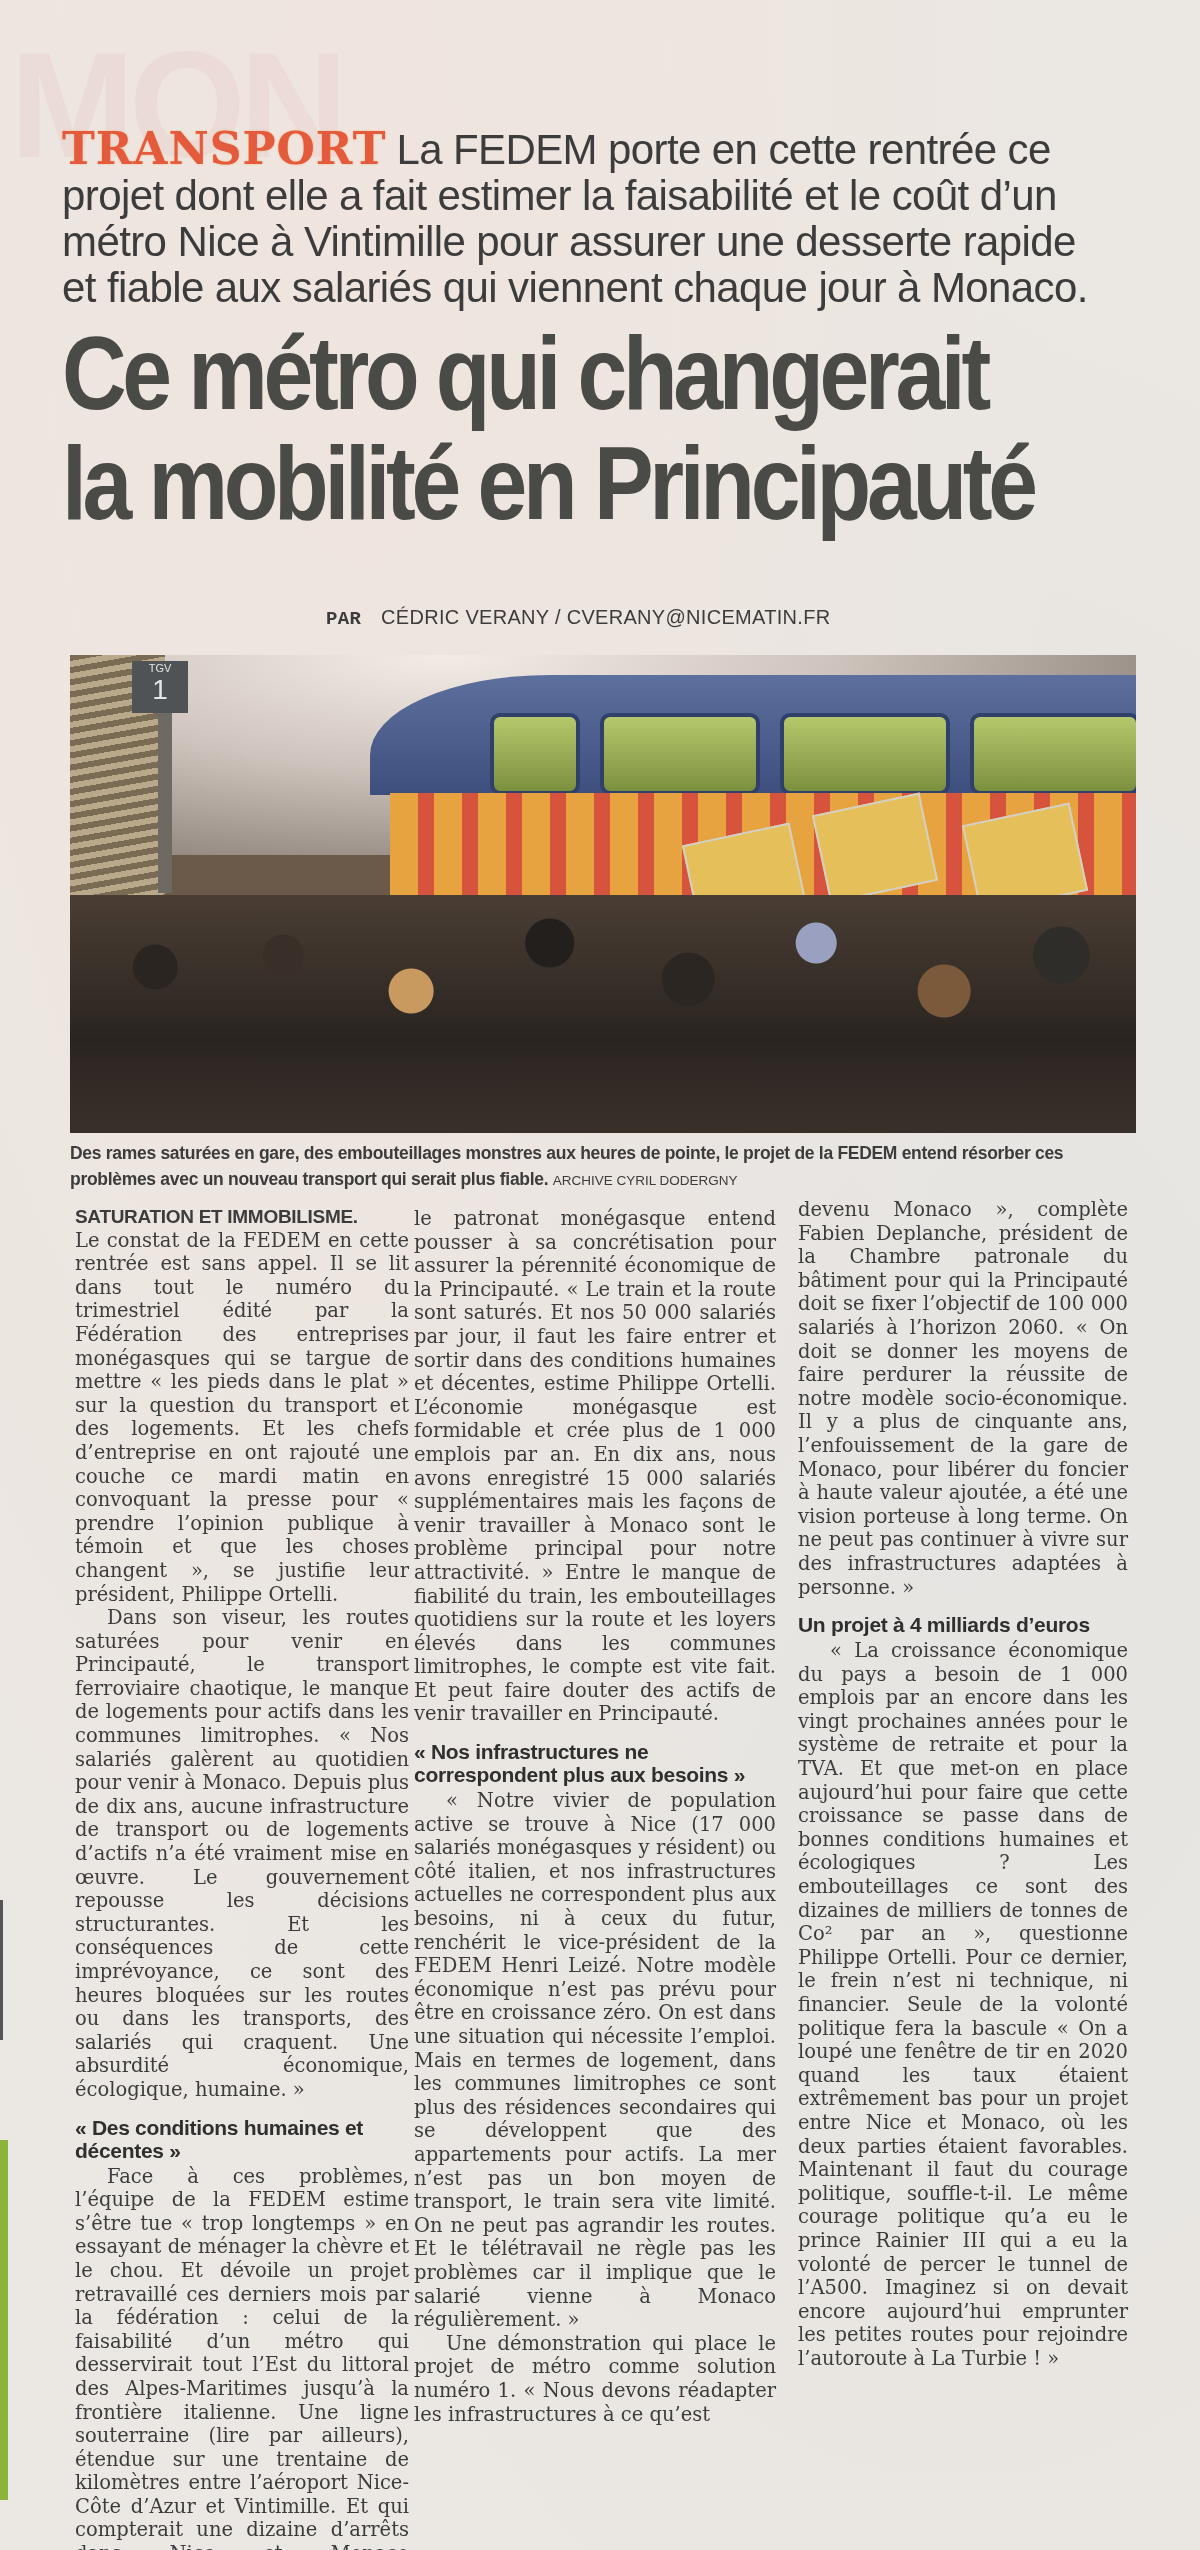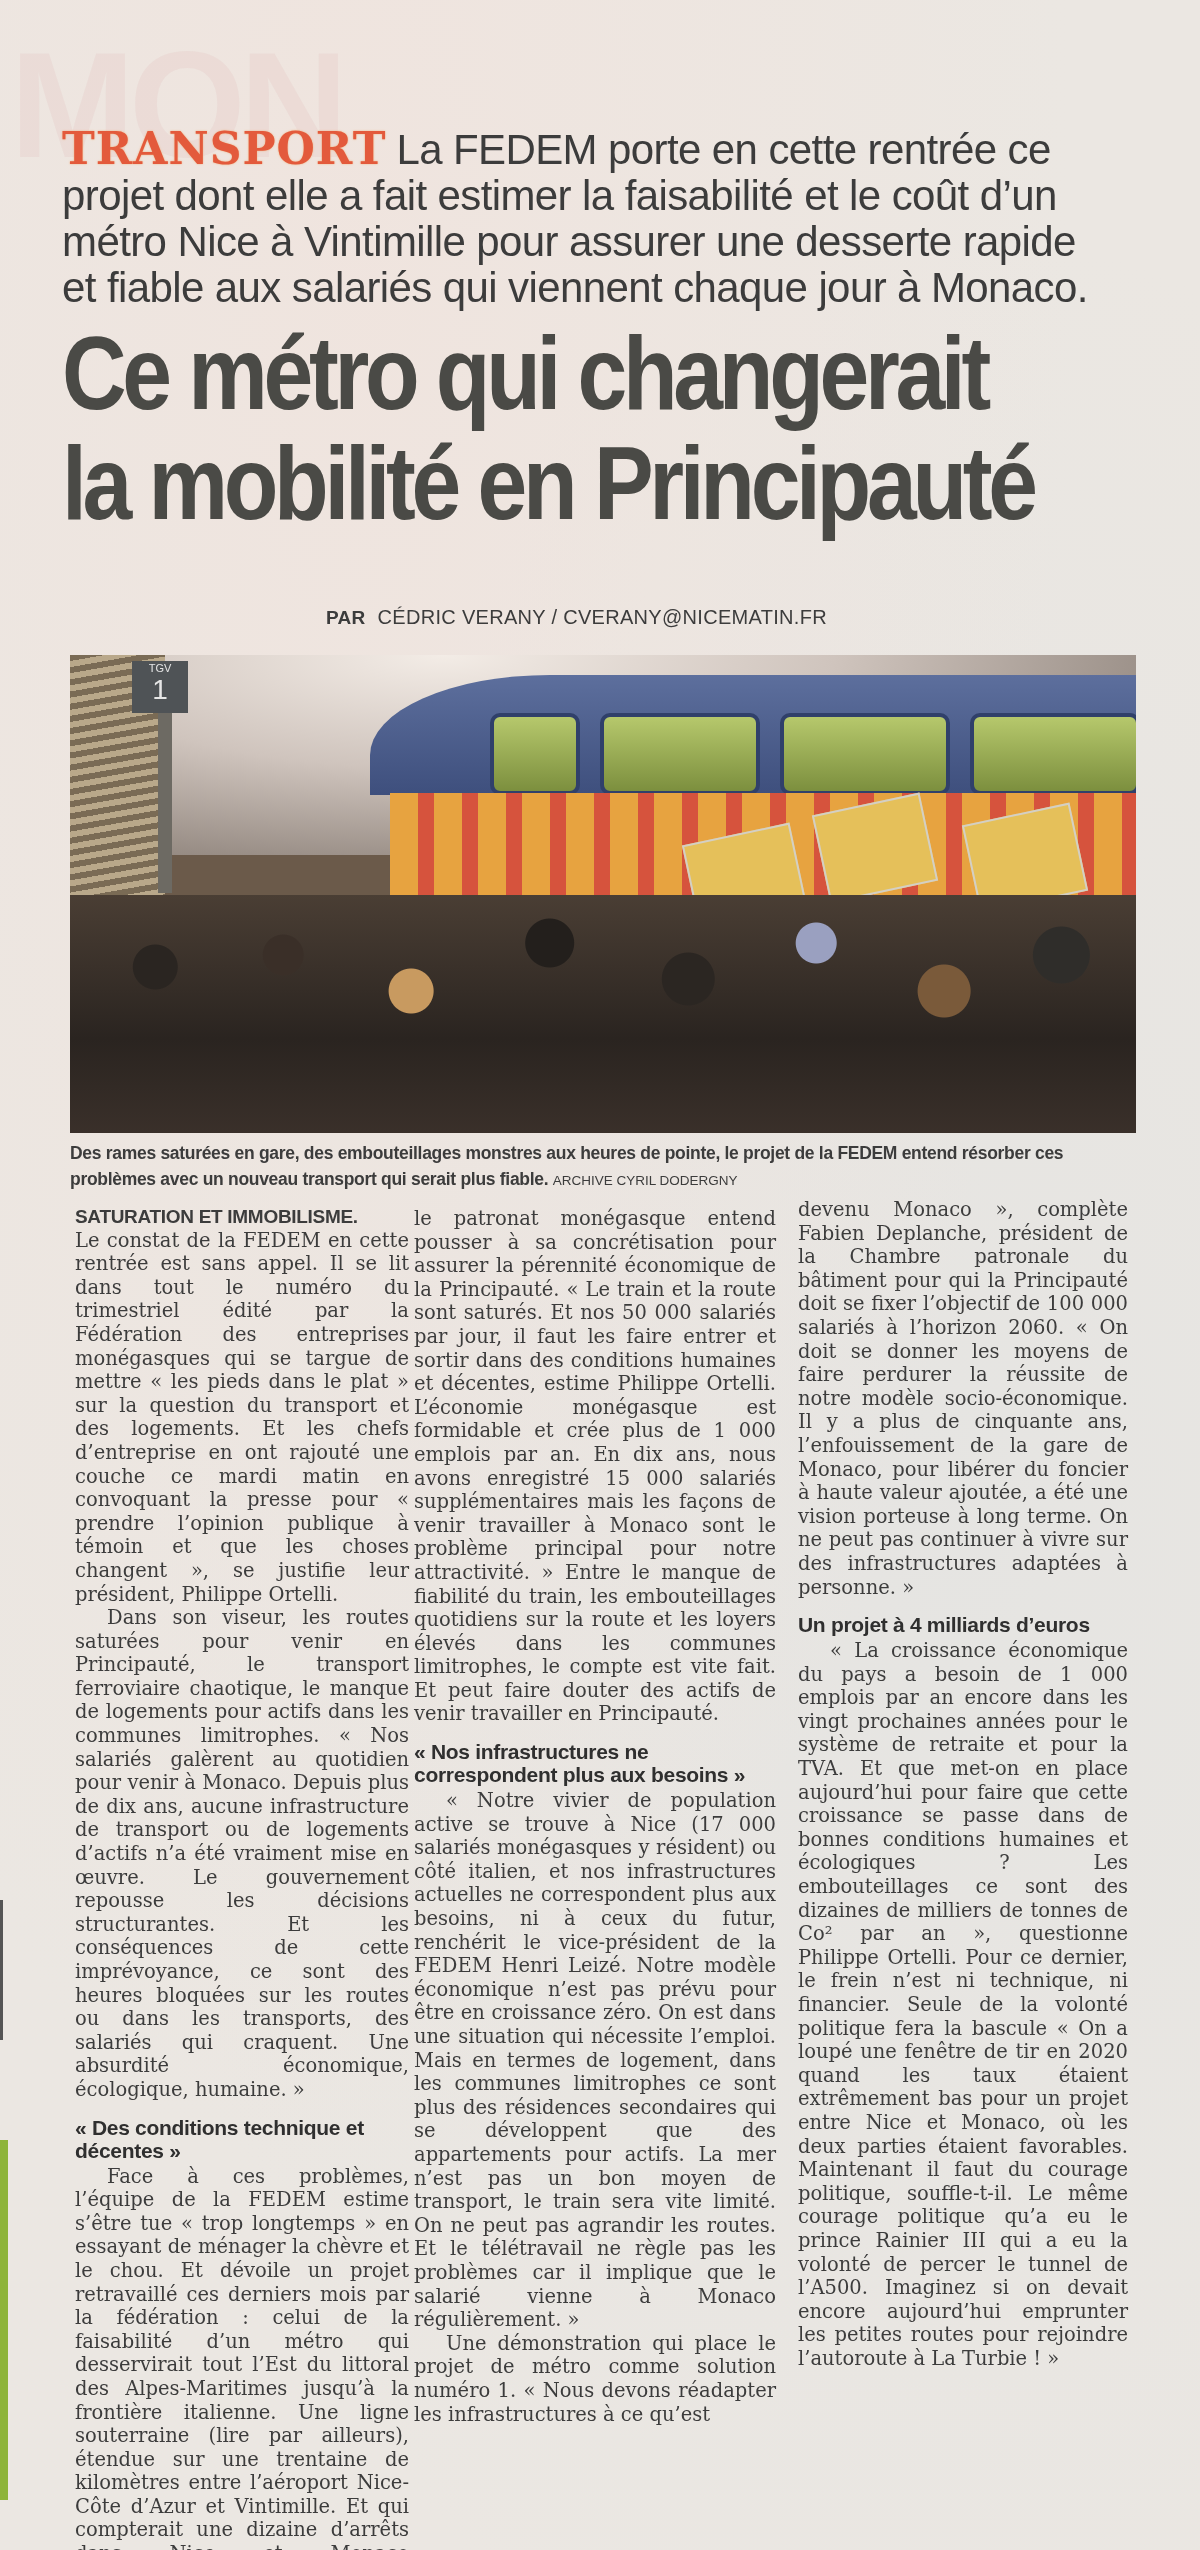--- a/index.html
+++ b/index.html
@@ -48,21 +48,21 @@
       font-family: "Liberation Sans", sans-serif; font-weight: 700;
       font-size: 104px; line-height: 110px; color: #4a4a46;
       letter-spacing: -5px; transform: scaleX(0.86); transform-origin: left top;
       white-space: nowrap;
     }
     .byline {
       position: absolute; left: 264px; top: 606px;
       font-family: "Liberation Sans", sans-serif; font-size: 20px; color: #3c3c3c;
       letter-spacing: 0.3px;
     }
-    .byline .par { font-family: Liberation Sans, sans-serif; font-weight: 900; font-size: 19px; margin-right: 12px; }
+    .byline .par { font-family: Liberation Mono, monospace; font-weight: 900; font-size: 19px; margin-right: 20px; }
 
     .photo {
       position: absolute; left: 8px; top: 655px; width: 1066px; height: 478px;
       overflow: hidden; background: #6b5a4a;
     }
     .photo .vault {
       position: absolute; left: 0; top: 0; width: 100%; height: 200px;
       background: radial-gradient(ellipse at 35% 0%, #f3ece6 0%, #cfc4bd 40%, #8f847c 80%);
     }
     .photo .wall {
@@ -181,21 +181,21 @@
       <span>Des rames saturées en gare, des embouteillages monstres aux heures de pointe, le projet de la FEDEM entend résorber ces problèmes avec un nouveau transport qui serait plus fiable.</span>
       <span class="credit">ARCHIVE CYRIL DODERGNY</span>
     </figcaption>
 
     <div class="col col1">
       <p>
         <span class="lead">Saturation et immobilisme.</span>
         <span>Le constat de la FEDEM en cette rentrée est sans appel. Il se lit dans tout le numéro du trimestriel édité par la Fédération des entreprises monégasques qui se targue de mettre « les pieds dans le plat » sur la question du transport et des logements. Et les chefs d’entreprise en ont rajouté une couche ce mardi matin en convoquant la presse pour « prendre l’opinion publique à témoin et que les choses changent », se justifie leur président, Philippe Ortelli.</span>
       </p>
       <p class="ind">Dans son viseur, les routes saturées pour venir en Principauté, le transport ferroviaire chaotique, le manque de logements pour actifs dans les communes limitrophes. « Nos salariés galèrent au quotidien pour venir à Monaco. Depuis plus de dix ans, aucune infrastructure de transport ou de logements d’actifs n’a été vraiment mise en œuvre. Le gouvernement repousse les décisions structurantes. Et les conséquences de cette imprévoyance, ce sont des heures bloquées sur les routes ou dans les transports, des salariés qui craquent. Une absurdité économique, écologique, humaine. »</p>
-      <h3>« Des conditions technique et décentes »</h3>
+      <h3>« Des conditions humaines et décentes »</h3>
       <p class="ind">Face à ces problèmes, l’équipe de la FEDEM estime s’être tue « trop longtemps » en essayant de ménager la chèvre et le chou. Et dévoile un projet retravaillé ces derniers mois par la fédération : celui de la faisabilité d’un métro qui desservirait tout l’Est du littoral des Alpes-Maritimes jusqu’à la frontière italienne. Une ligne souterraine (lire par ailleurs), étendue sur une trentaine de kilomètres entre l’aéroport Nice-Côte d’Azur et Vintimille. Et qui compterait une dizaine d’arrêts dans Nice et Monaco principalement.</p>
 
     </div>
 
     <div class="col col2">
       <p>le patronat monégasque entend pousser à sa concrétisation pour assurer la pérennité économique de la Principauté. « Le train et la route sont saturés. Et nos 50 000 salariés par jour, il faut les faire entrer et sortir dans des conditions humaines et décentes, estime Philippe Ortelli. L’économie monégasque est formidable et crée plus de 1 000 emplois par an. En dix ans, nous avons enregistré 15 000 salariés supplémentaires mais les façons de venir travailler à Monaco sont le problème principal pour notre attractivité. » Entre le manque de fiabilité du train, les embouteillages quotidiens sur la route et les loyers élevés dans les communes limitrophes, le compte est vite fait. Et peut faire douter des actifs de venir travailler en Principauté.</p>
       <h3>« Nos infrastructures ne correspondent plus aux besoins »</h3>
       <p class="ind">« Notre vivier de population active se trouve à Nice (17 000 salariés monégasques y résident) ou côté italien, et nos infrastructures actuelles ne correspondent plus aux besoins, ni à ceux du futur, renchérit le vice-président de la FEDEM Henri Leizé. Notre modèle économique n’est pas prévu pour être en croissance zéro. On est dans une situation qui nécessite l’emploi. Mais en termes de logement, dans les communes limitrophes ce sont plus des résidences secondaires qui se développent que des appartements pour actifs. La mer n’est pas un bon moyen de transport, le train sera vite limité. On ne peut pas agrandir les routes. Et le télétravail ne règle pas les problèmes car il implique que le salarié vienne à Monaco régulièrement. »</p>
       <p class="ind">Une démonstration qui place le projet de métro comme solution numéro 1. « Nous devons réadapter les infrastructures à ce qu’est</p>
     </div>

